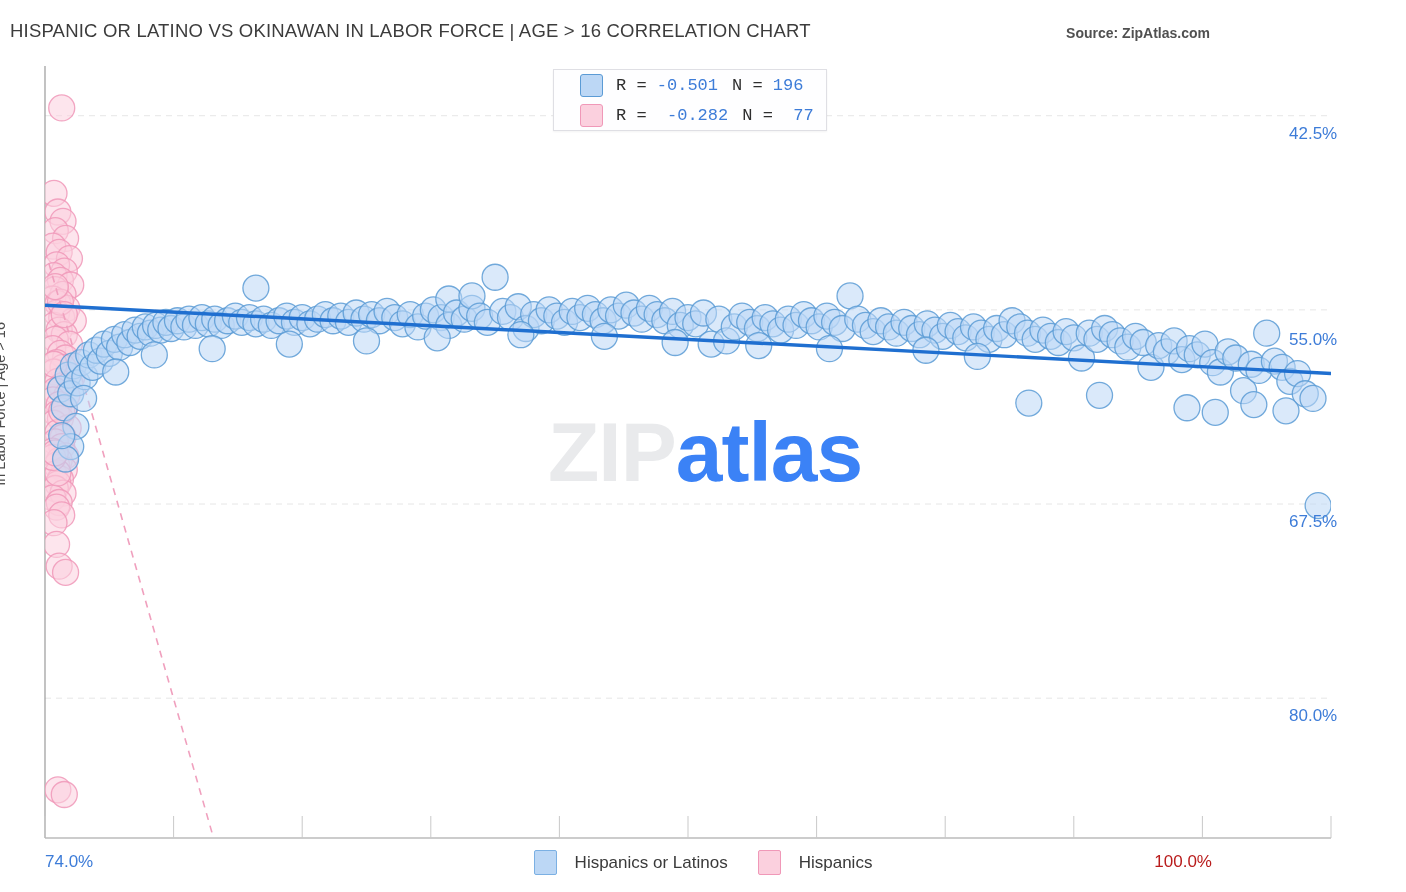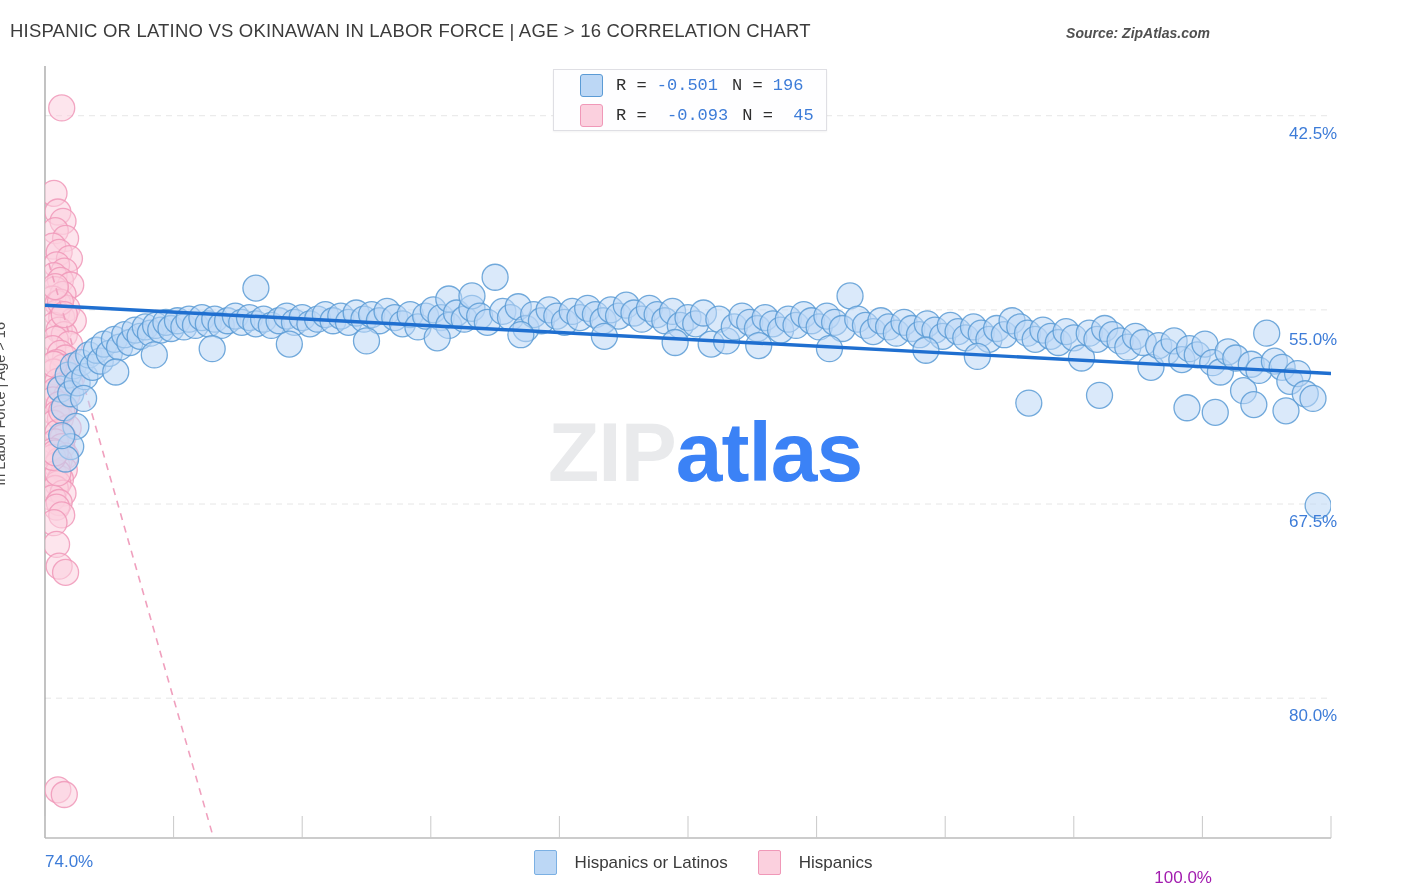--- a/index.html
+++ b/index.html
@@ -13,21 +13,21 @@
   #chart-root{position:relative;width:1222px;height:892px;}
 
   .title{
     position:absolute;left:10px;top:20px;
     font-size:18.5px;letter-spacing:.2px;
     color:#3c3c3c;font-weight:400;
     white-space:nowrap;
   }
   .source{
     position:absolute;right:12px;top:25px;
-    font-size:14px;font-style:italic;font-weight:bold;
+    font-size:14px;font-weight:bold;
     color:#505050;white-space:nowrap;text-align:right;
   }
 
   .plot{position:absolute;left:45px;top:66px;width:1286px;height:772px;}
   svg.canvas{position:absolute;left:0;top:0;overflow:visible;}
 
   .ylabel{
     position:absolute;
     left:-8px;top:322px;
     transform-origin:left top;
@@ -38,21 +38,21 @@
   .ytick{
     position:absolute;left:1289px;
     font-size:17px;color:#3d7cd8;white-space:nowrap;
   }
   .xtick-left{
     position:absolute;left:45px;top:852px;
     font-size:17px;color:#3d7cd8;white-space:nowrap;
   }
   .xtick-right{
     position:absolute;right:10px;top:852px;
-    font-size:17px;color:#a21caf;white-space:nowrap;margin-top:16px;
+    font-size:17px;color:#b91c1c;white-space:nowrap;
   }
 
   .corrbox{
     position:absolute;left:553px;top:69px;
     width:272px;height:60px;
     background:#fefeff;border:1px solid #dfdfe4;
     box-shadow:0 1px 2px rgba(0,0,0,.05);
   }
   .corrrow{display:flex;align-items:center;height:30px;padding-left:26px;font-family:Liberation Mono, monospace;}
   .sw{width:21px;height:21px;border-radius:3px;margin-right:13px;}
@@ -422,21 +422,21 @@
   <div class="xtick-left">74.0%</div>
   <div class="xtick-right">100.0%</div>
 
   <div class="corrbox">
     <div class="corrrow">
       <span class="sw blue"></span>
       <span class="ctext"><span>R =</span>&nbsp;<span class="cnum">-0.501</span><span class="cgap"></span><span>N =</span>&nbsp;<span class="cnum">196</span></span>
     </div>
     <div class="corrrow">
       <span class="sw pink"></span>
-      <span class="ctext"><span>R =</span>&nbsp;&nbsp;<span class="cnum">-0.093</span><span class="cgap"></span><span>N =</span>&nbsp;&nbsp;<span class="cnum">45</span></span>
+      <span class="ctext"><span>R =</span>&nbsp;&nbsp;<span class="cnum">-0.282</span><span class="cgap"></span><span>N =</span>&nbsp;&nbsp;<span class="cnum">77</span></span>
     </div>
   </div>
 
   <div class="botlegend">
     <div class="bl-item">
       <span class="bl-sw blue"></span>
       <span class="bl-label">Hispanics or Latinos</span>
     </div>
     <div class="bl-item">
       <span class="bl-sw pink"></span>

